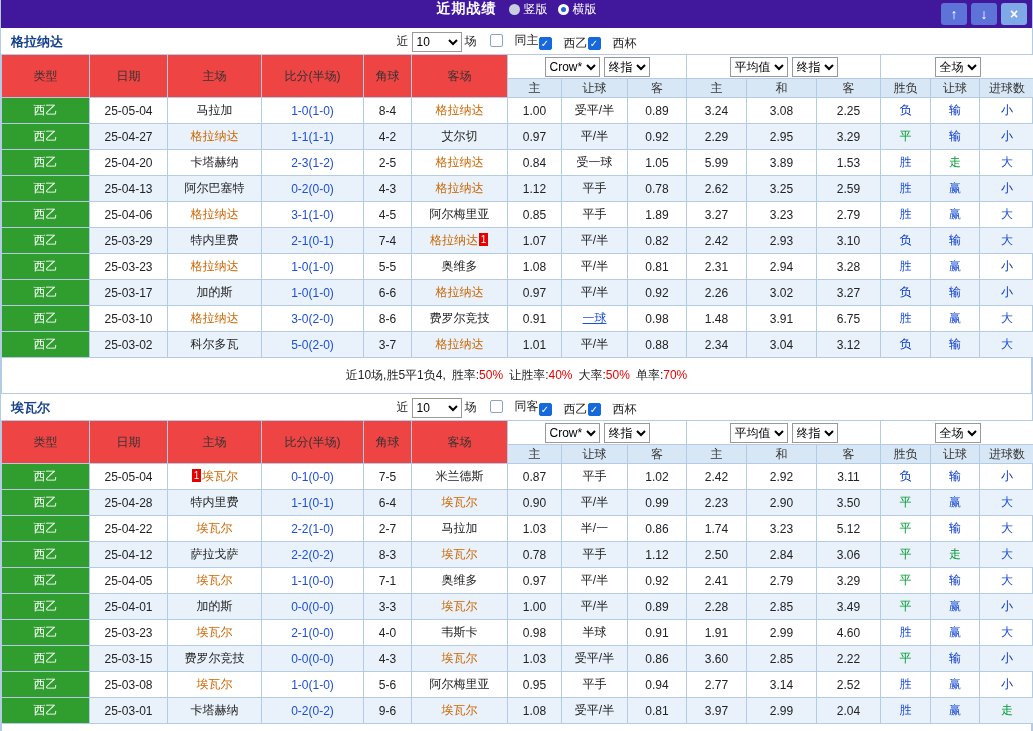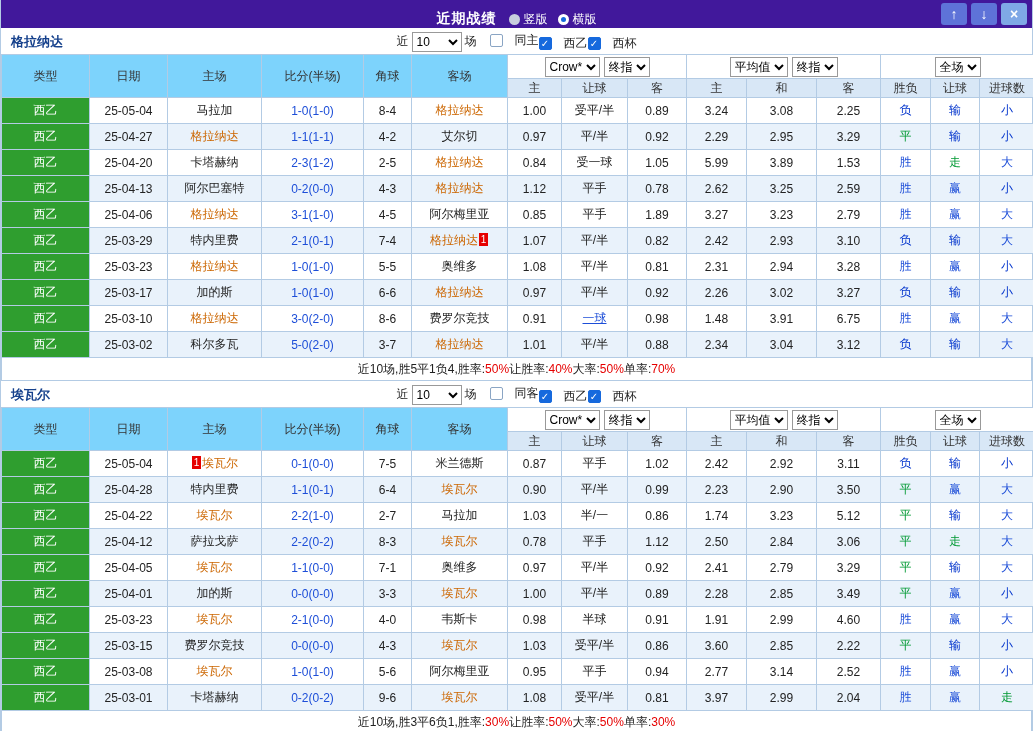--- a/index.html
+++ b/index.html
@@ -1,21 +1,21 @@
 <!DOCTYPE html>
 <html><head>
 <meta charset="utf-8">
 <style>
   *{box-sizing:border-box;margin:0;padding:0}
   html,body{width:1033px;background:#fff}
   body{font-family:"Liberation Sans","DejaVu Sans",sans-serif;font-size:12px;color:#222;overflow:hidden}
   .app{width:1033px;border-left:1px solid #b3cbe4;border-right:1px solid #b3cbe4}
 
   
-  .titlebar{height:28px;background:#41189b;position:relative;display:flex;align-items:flex-end;color:#fff}
+  .titlebar{height:28px;background:#41189b;position:relative;display:flex;align-items:flex-start;color:#fff}
   .tb-center{flex:1;display:flex;justify-content:center;align-items:center;gap:12px}
   .tb-title{font-weight:bold;font-size:14px;letter-spacing:1px}
   .tb-radios{display:inline-flex;align-items:center;gap:10px;font-size:12px}
   .radio{display:inline-flex;align-items:center;gap:4px;cursor:pointer}
   .radio-dot{width:11px;height:11px;border-radius:50%;background:#c9cede;display:inline-block;position:relative}
   .radio-dot.sel{background:#fff}
   .radio-dot.sel::after{content:"";position:absolute;left:3px;top:3px;width:5px;height:5px;border-radius:50%;background:#1668dc}
   .tb-btns{position:absolute;right:5px;top:3px;display:flex;gap:4px}
   .tb-btn{width:26px;height:22px;border-radius:3px;color:#fff;display:flex;align-items:center;justify-content:center;font-size:14px;cursor:pointer;font-weight:bold}
   .tb-btn.purple{background:#5e73d8}
@@ -30,37 +30,37 @@
   .cb{width:13px;height:13px;border:1px solid #8aa5c4;background:#fff;display:inline-flex;align-items:center;justify-content:center;font-size:10px;color:#fff;border-radius:2px}
   .cb.on{background:#1669dd;border-color:#1669dd}
   select{font-size:12px;height:20px;font-family:inherit;border:1px solid #999;background:#fff}
   .count-select{width:50px}
 
   
   table.matches{width:100%;border-collapse:collapse;table-layout:fixed}
   .matches th,.matches td{border:1px solid #b3cbe4;text-align:center;overflow:hidden;white-space:nowrap;font-weight:normal}
   .hr1{height:24px}
   .hr2{height:19px}
-  .hm{background:#7dd3fc;color:#333;font-size:12px}
+  .hm{background:#ef4444;color:#333;font-size:12px}
   .hs{background:#fff}
   .hs select{margin:0 2px}
   .hb{background:#d8e7f6;color:#333}
   .matches td{height:26px;font-size:12px}
   tbody tr:nth-child(even){background:#e9f2fb}
   td.league{background:#2f9e2f;color:#fff}
   .c-red{color:#1d4ed8}
   .c-green{color:#009933}
   .c-blue{color:#0033cc}
   .u{text-decoration:underline}
   .team-hl{color:#cc6600}
   .badge{display:inline-block;background:#e60000;color:#fff;font-size:10px;line-height:13px;min-width:9px;padding:0 1px;margin:0 1px;vertical-align:1px}
 
   
-  .summary{height:23px;border:1px solid #b3cbe4;border-top:none;display:flex;align-items:center;justify-content:center;background:#fff}
-  .summary .stat{}
+  .summary{height:36px;border:1px solid #b3cbe4;border-top:none;display:flex;align-items:center;justify-content:center;background:#fff}
+  .summary .stat{margin-left:6px}
   .summary .val{color:#e60000}
 </style>
 </head>
 <body>
 
 <div class="app">
 
   <div class="titlebar">
     <div class="tb-center">
       <span class="tb-title">近期战绩</span>

